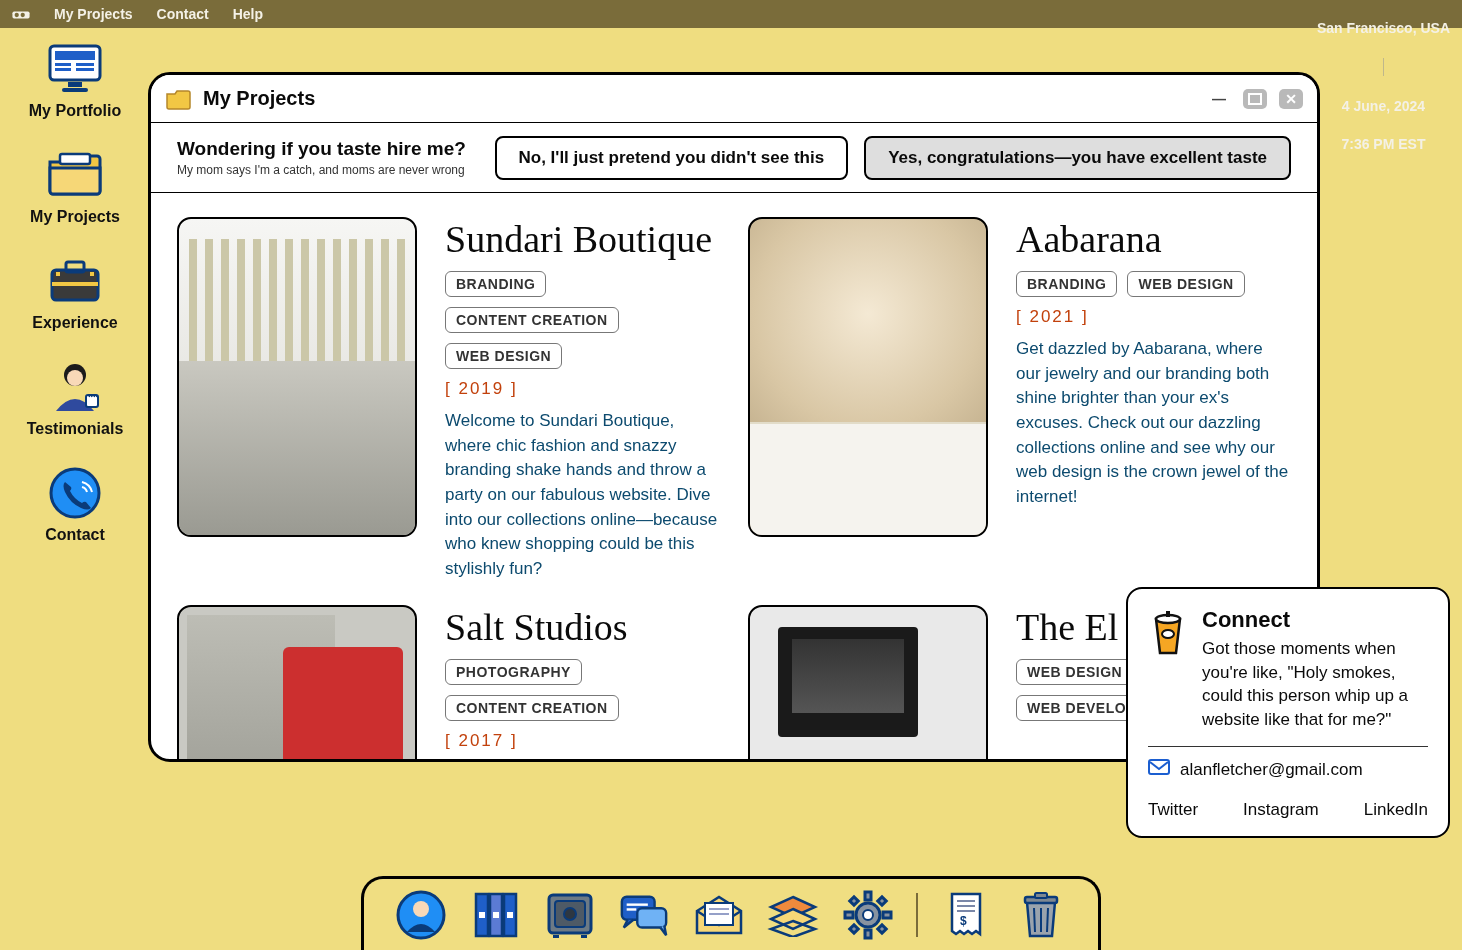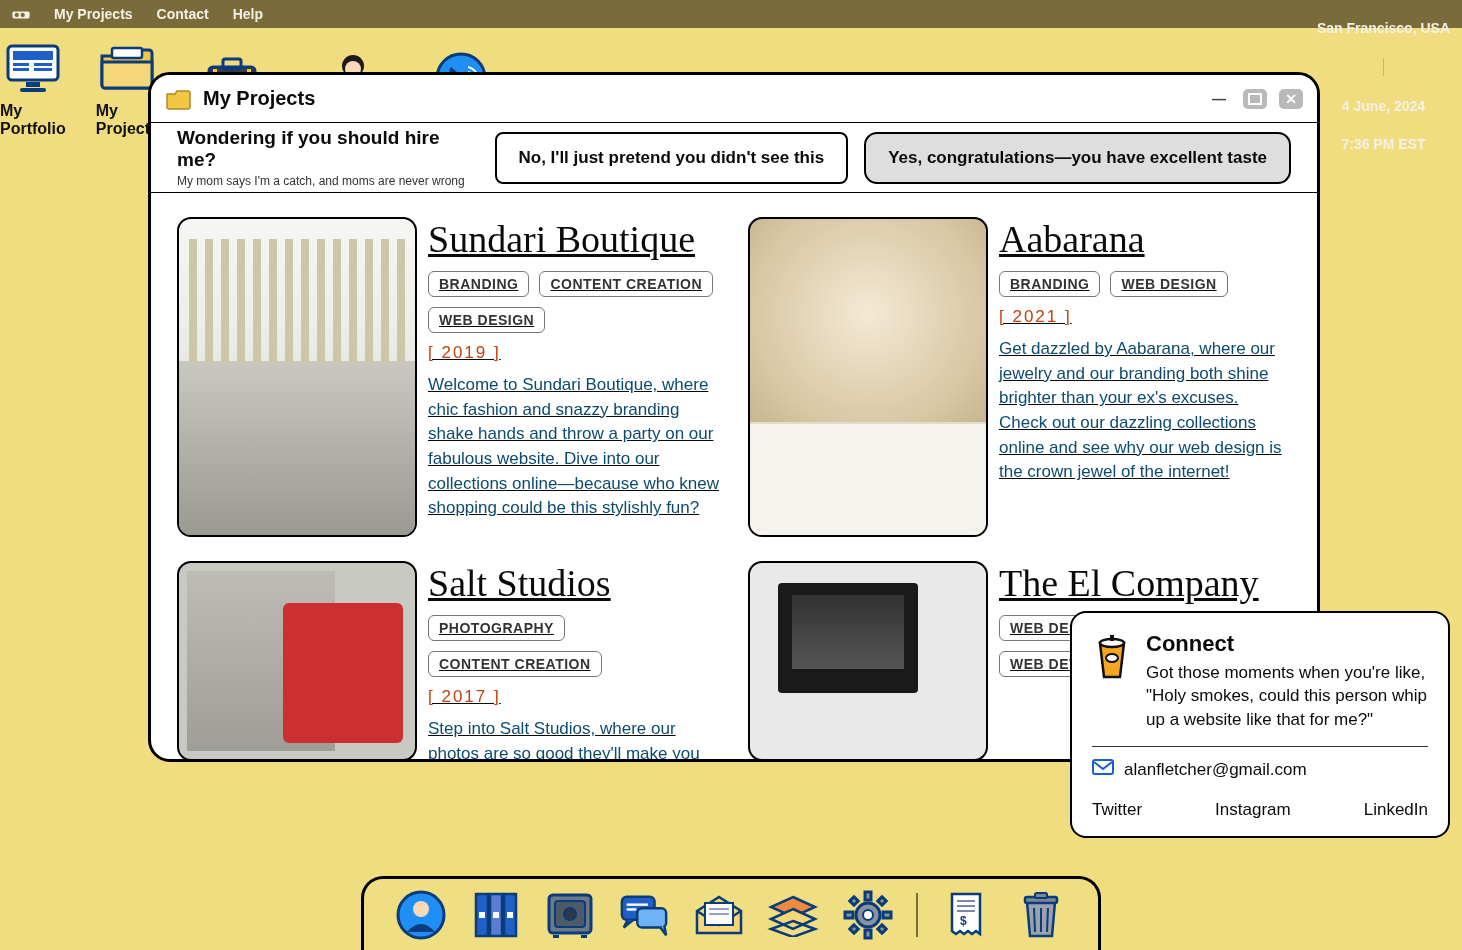--- a/index.html
+++ b/index.html
@@ -15,21 +15,21 @@
   .menubar .left { display:flex; align-items:center; gap: 24px;}
   .menubar .logo { width:18px; height:12px; display:inline-block;}
   .menubar .spacer { flex:1; }
   .menubar .right { display:flex; align-items:center; gap:22px;flex-direction:column;}
   .menubar .divider { width:1px; height:18px; background:#bfb78b;}
   .menubar .icon { width:18px; height:14px; display:inline-block; }
 
   
   .sidebar {
     position:absolute; left:0; top:40px; width:150px;
-    display:flex; flex-direction:row; align-items:center; gap:30px;
+    display:flex; flex-direction:column; align-items:center; gap:30px;
     padding-top:4px;
   }
   .desktop-icon { display:flex; flex-direction:column; align-items:center; gap:8px; cursor:pointer;}
   .desktop-icon .icon-box { width:60px; height:50px; display:flex; align-items:center; justify-content:center;}
   .desktop-icon .label { font-size:16px; font-weight:700; color:#111;}
   
   
   .window {
     position:absolute; left:148px; top:72px;
     width:1172px; height:690px;
@@ -51,34 +51,34 @@
   .ctrl.close { background:#b9b9b9; color:#fff;}
 
   .promptbar {
     height:70px; border-bottom:1.5px solid #000; display:flex; align-items:center;
     padding:0 26px; gap:22px;
   }
   .promptbar .ptext .headline { font-size:19px; font-weight:800;}
   .promptbar .ptext .sub { font-size:12px; color:#333; margin-top:3px;}
   .promptbar .btns { margin-left:auto; display:flex; gap:16px;}
   .pbtn {
-    height:52px; padding:0 22px; border-radius:8px; border:2px solid #000;
+    height:44px; padding:0 22px; border-radius:8px; border:2px solid #000;
     background:#fff; font-size:17px; font-weight:600; display:flex; align-items:center;
     cursor:pointer; white-space:nowrap;
   }
-  .pbtn.selected { background:#dedede;border-radius:13px; }
+  .pbtn.selected { background:#dedede; }
 
   .content {
     padding:24px 26px;
     display:grid;
     grid-template-columns: 1fr 1fr;
     gap:24px 28px;
     height: calc(100% - 118px);
   }
-  .project { display:flex; gap:11px;text-decoration:underline; }
+  .project { display:flex; gap:28px; }
   .project .thumb {
     width:240px; height:320px; border:2px solid #000; border-radius:14px; flex-shrink:0;
     background:#ddd; overflow:hidden;
   }
   .project .meta { flex:1; }
   .project .ptitle { font-family: Georgia, 'Times New Roman', serif; font-size:38px; font-weight:500; letter-spacing:0px; margin-bottom:10px;}
   .tags { display:flex; flex-wrap:wrap; gap:10px; margin-bottom:10px;}
   .tag { border:1.5px solid #777; border-radius:6px; padding:4px 10px; font-size:14px; font-weight:700; color:#333; letter-spacing:0.5px;}
   .year { font-size:17px; color:#c2410c; letter-spacing:2px; margin-bottom:10px;}
   .desc { font-size:17px; line-height:1.45; color:#0c4a6e;}
@@ -94,21 +94,21 @@
   .thumb.t3 { background:#c9c9c3; position:relative;}
   .thumb.t3::before{content:"";position:absolute;left:8px;top:8px;right:80px;bottom:8px;background:linear-gradient(#bdbdb5,#9e9e96);}
   .thumb.t3::after{content:"";position:absolute;right:12px;top:40px;width:120px;height:140px;background:#cc2f2f;border-radius:6px;}
   .thumb.t4 { background:#e9e9e9; position:relative;}
   .thumb.t4::before{content:"";position:absolute;left:28px;top:20px;width:140px;height:110px;background:#1a1a1a;border-radius:4px;}
   .thumb.t4::after{content:"";position:absolute;left:42px;top:32px;width:112px;height:74px;background:linear-gradient(#333,#555);}
 
   
   .popup {
     position:absolute; right:12px; bottom:112px;
-    width:380px; background:#fff; border:2.5px solid #000; border-radius:16px;
+    width:324px; background:#fff; border:2.5px solid #000; border-radius:16px;
     padding:18px 20px 16px 20px;
   }
   .popup .row1 { display:flex; gap:14px; }
   .popup .coffee { width:40px; height:50px; flex-shrink:0;}
   .popup .ch { font-size:22px; font-weight:800; margin-bottom:4px;}
   .popup .ctext { font-size:17px; line-height:1.4;}
   .popup hr { border:none; border-top:1.5px solid #333; margin:14px 0 12px 0;}
   .popup .email { display:flex; align-items:center; gap:10px; font-size:17px; margin-bottom:10px;text-align:center;}
   .popup .socials { display:flex; justify-content:space-between; font-size:17px;margin-top:20px;}
 
@@ -244,21 +244,21 @@
           <svg width="14" height="12" viewBox="0 0 14 12">
             <rect x="1" y="1" width="12" height="10" fill="none" stroke="#fff" stroke-width="2"></rect>
           </svg>
         </span>
       <span class="ctrl close">✕</span>
     </div>
   </div>
 
   <div class="promptbar">
     <div class="ptext">
-      <div class="headline">Wondering if you should hire me?</div>
+      <div class="headline">Wondering if you taste hire me?</div>
       <div class="sub">My mom says I'm a catch, and moms are never wrong</div>
     </div>
     <div class="btns">
       <div class="pbtn">No, I'll just pretend you didn't see this</div>
       <div class="pbtn selected">Yes, congratulations—you have excellent taste</div>
     </div>
   </div>
 
   <div class="content">
 

